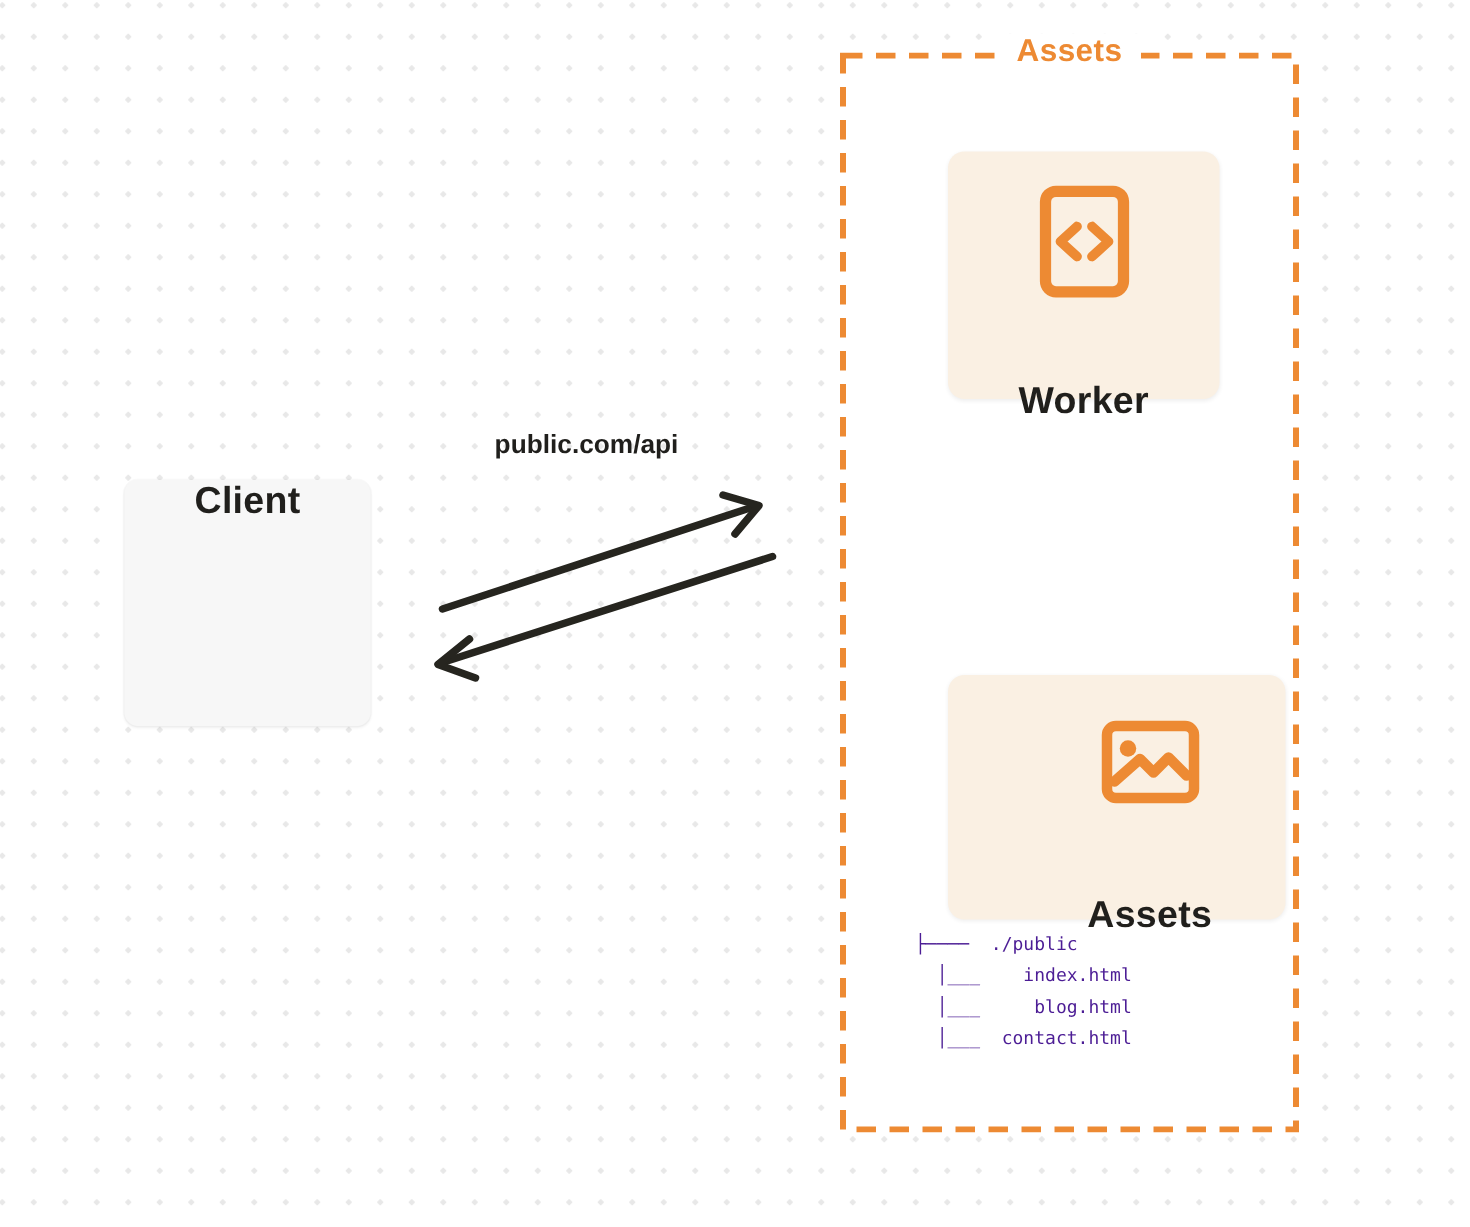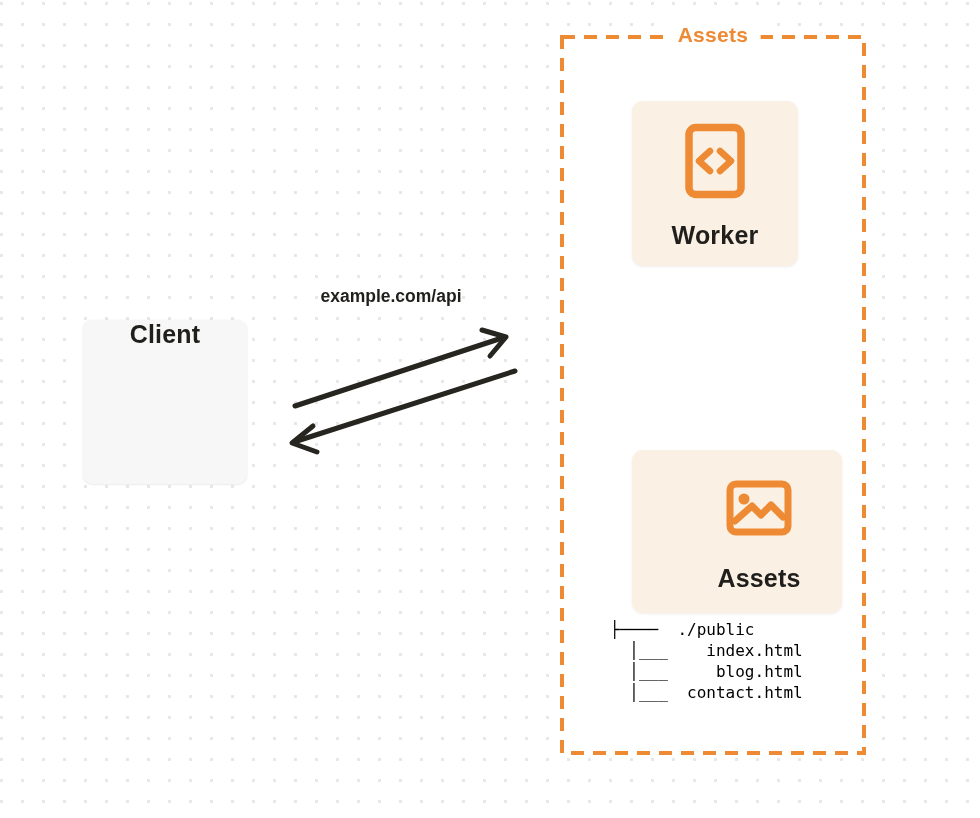--- a/index.html
+++ b/index.html
@@ -29,51 +29,52 @@
     background:#ffffff;
   }
   .project-border { position:absolute; left:0; top:0; }
   .project-label {
     position:absolute; top:0; left:50%; transform:translate(-50%,-52%);
     background:#ffffff; padding:0 12px;
     font-size:21px; font-weight:bold; color:#ed8a33; letter-spacing:.3px;
     white-space:nowrap; z-index:3;
   }
   .card {
-    position:absolute; left:72px; width:166px;
+    position:absolute; left:72px; width:181px;
     background:#faf0e3; border-radius:11px;
     box-shadow:0 1px 3px rgba(0,0,0,.07);
     display:flex; flex-direction:column; align-items:center;
     z-index:1;
+    gap:32px;
   }
   .card-worker { top:66px; height:165px; }
   .card-worker .icon { margin-top:22px; }
   .card-worker .node-label { margin-top:22px; }
   .card-assets { top:415px; height:163px;padding-left:44px; }
   .card-assets .icon { margin-top:30px; }
   .card-assets .node-label { margin-top:28px; }
   .icon { display:block; line-height:0; }
   .tree {
     position:absolute; left:50px; top:584px; margin:0;
     font-family:"DejaVu Sans Mono", monospace;
-    font-size:16px; line-height:21px; color:#000000;
+    font-size:12px; line-height:21px; color:#4c1d95;
     white-space:pre; z-index:1;
   }
   .tree div { margin:0; padding:0; }
 </style>
 </head>
 <body>
 
 <div class="canvas">
 
   <div class="client-box">
     <span class="node-label">Client</span>
   </div>
 
-  <div class="request-label">example.com/api</div>
+  <div class="request-label">public.com/api</div>
 
   <svg class="arrows" width="980" height="818" viewBox="0 0 980 818" aria-hidden="true">
     <g stroke="#26251f" stroke-width="5" stroke-linecap="round" stroke-linejoin="round" fill="none">
       <path d="M295 406 L502 338"></path>
       <path d="M482 330 L506 337 L490 356"></path>
       <path d="M515 371 L297 441"></path>
       <path d="M313 426 L292 443 L317 452"></path>
     </g>
   </svg>
 

